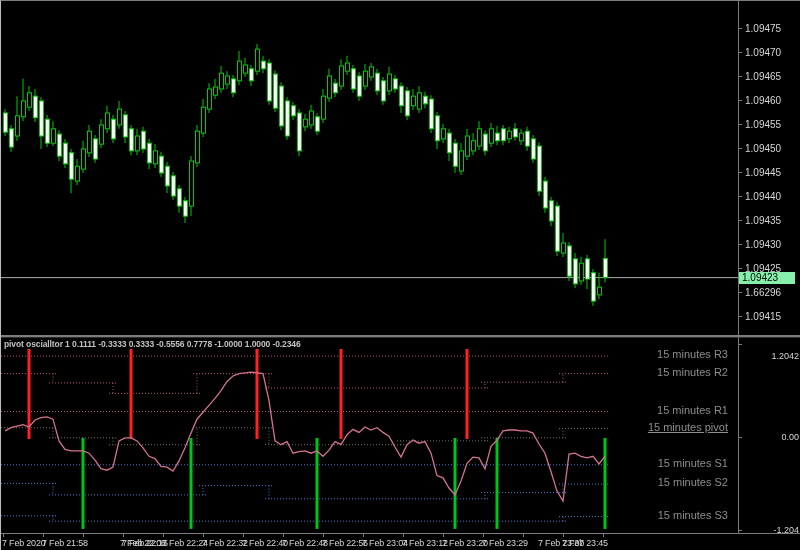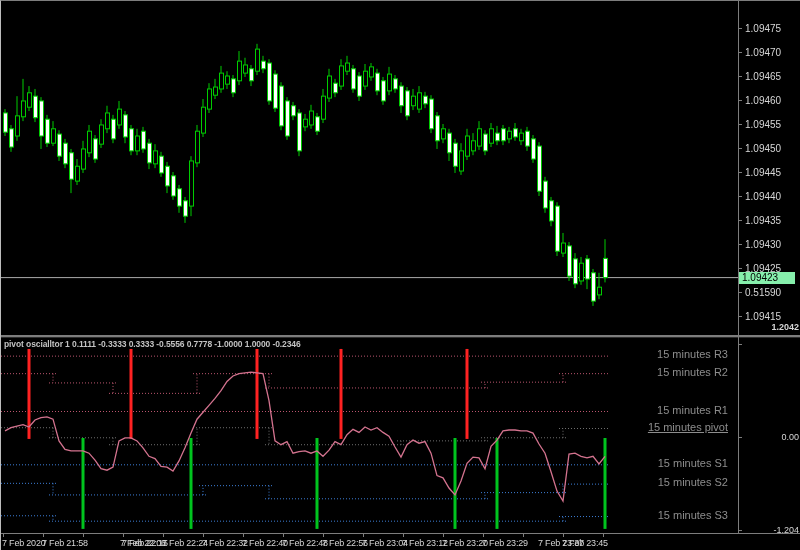--- a/index.html
+++ b/index.html
@@ -346,25 +346,25 @@
       <div class="ptick" style="top: 166px; text-align: center;">1.09445</div>
       <div class="pdash" style="top: 195px;"></div>
       <div class="ptick" style="top: 190px;">1.09440</div>
       <div class="pdash" style="top: 219px;"></div>
       <div class="ptick" style="top: 214px;">1.09435</div>
       <div class="pdash" style="top: 243px;"></div>
       <div class="ptick" style="top: 238px;">1.09430</div>
       <div class="pdash" style="top: 267px;"></div>
       <div class="ptick" style="top: 262px;">1.09425</div>
       <div class="pdash" style="top: 291px;"></div>
-      <div class="ptick" style="top: 286px;">0.51590</div>
+      <div class="ptick" style="top: 286px;">1.66296</div>
       <div class="pdash" style="top: 315px;"></div>
       <div class="ptick" style="top: 310px;">1.09415</div>
       <div class="pdash" style="top: 342.993px;"></div>
-      <div class="itick" style="top: 321px; font-weight: bold;">1.2042</div>
+      <div class="itick" style="top: 350px;">1.2042</div>
       <div class="pdash" style="top: 436px;"></div>
       <div class="itick" style="top: 431px;">0.00</div>
       <div class="pdash" style="top: 528.992px;"></div>
       <div class="itick" style="top: 523.992px;">-1.204</div>
     </div>
   <div id="bid-tag" style="top: 270.6px;">1.09423</div>
 
   <div id="time-axis">
       <div class="ttick" style="left: 2px;"></div>
       <div class="tlabel" style="left: 1px;">7 Feb 2020</div>

